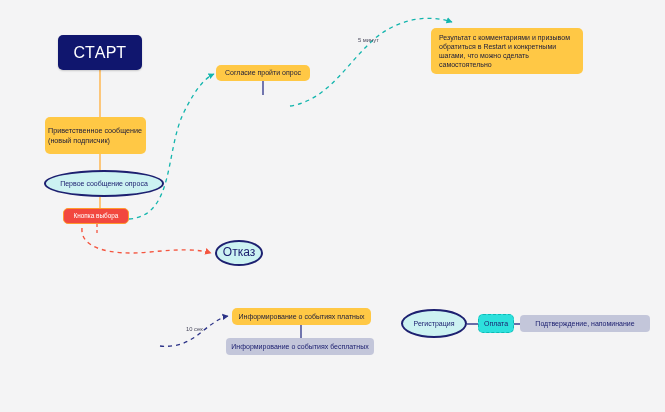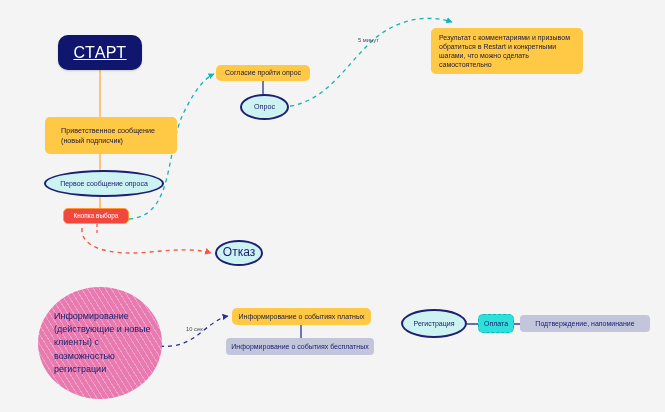--- a/index.html
+++ b/index.html
@@ -32,39 +32,38 @@
     justify-content: center;
     text-align: center;
     line-height: 1.32;
   }
 
   
   .n-start {
     left: 58px; top: 35px; width: 84px; height: 35px;
     background: #10166e;
     color: #ffffff;
-    border-radius: 10px;
+    border-radius: 5px;
     font-size: 16px;
     letter-spacing: .5px;
     box-shadow: 0 1px 2px rgba(0,0,0,.18);
-    text-decoration: underline;
   }
 
   
   .n-yellow {
     background: #ffc845;
     color: #1b1b3a;
     border-radius: 5px;
     font-size: 7.2px;
   }
   .n-welcome {
-    left: 45px; top: 117px; width: 132px; height: 37px;
+    left: 45px; top: 117px; width: 101px; height: 37px;
     justify-content: flex-start;
     text-align: left;
-    padding: 5px 16px;
+    padding: 5px 3px;
   }
   .n-consent {
     left: 216px; top: 65px; width: 94px; height: 16px;
     font-size: 7px;
   }
   .n-result {
     left: 431px; top: 28px; width: 152px; height: 46px;
     justify-content: flex-start;
     text-align: left;
     padding: 6px 8px;
@@ -208,27 +207,25 @@
   <div class="node n-start">СТАРТ</div>
 
   <div class="node n-yellow n-welcome">Приветственное сообщение (новый подписчик)</div>
 
   <div class="node ellipse n-firstmsg">Первое сообщение опроса</div>
 
   <div class="node n-button">Кнопка выбора</div>
 
   <div class="node n-yellow n-consent">Согласие пройти опрос</div>
 
-  <div class="node ellipse n-opros">Опрос</div>
 
   <div class="node n-yellow n-result">Результат с комментариями и призывом обратиться в Restart и конкретными шагами, что можно сделать самостоятельно</div>
 
   <div class="node ellipse n-otkaz">Отказ</div>
 
-  <div class="node n-pink">Информирование (действующие и новые клиенты) с возможностью регистрации</div>
 
   <div class="node n-yellow n-paid">Информирование о событиях платных</div>
 
   <div class="node n-grey n-free">Информирование о событиях бесплатных</div>
 
   <div class="node ellipse n-reg">Регистрация</div>
 
   <div class="node n-pay">Оплата</div>
 
   <div class="node n-grey n-confirm">Подтверждение, напоминание</div>

